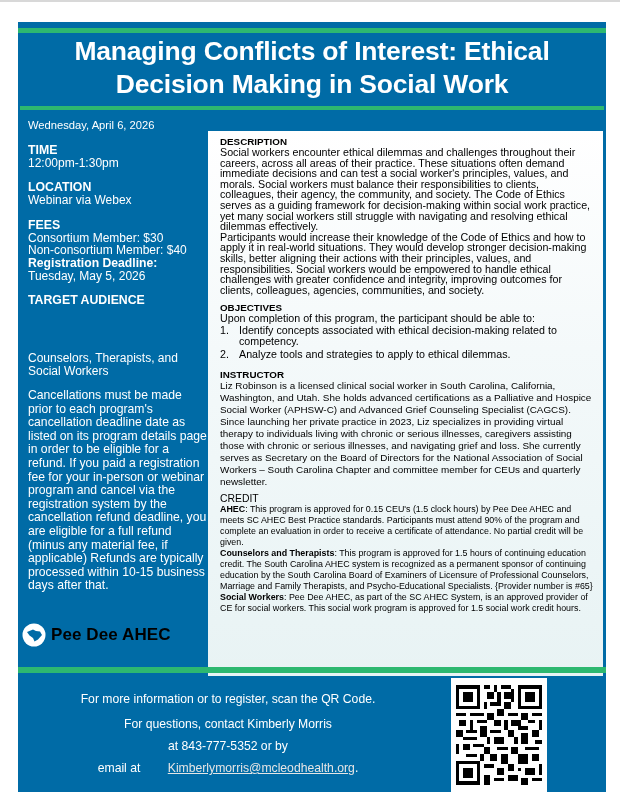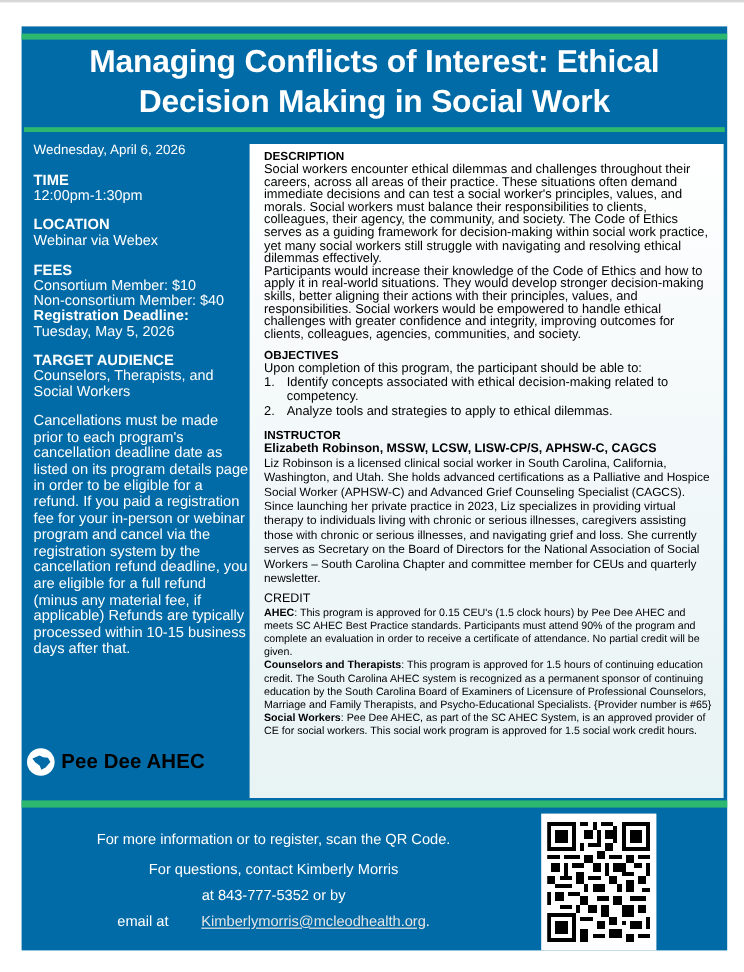--- a/index.html
+++ b/index.html
@@ -14,21 +14,21 @@
   .sb-h { font-weight:bold; font-size:12.3px; line-height:13px; }
   .sb-t { font-size:11.2px; line-height:12.5px; }
   .sb-block { margin-bottom:12px; }
   .sb-policy-h { font-weight:bold; font-size:12.2px; line-height:13.5px; }
   .sb-policy-t { font-size:12.2px; line-height:13.6px; }
 
   .logo { position:absolute; left:4px; top:601px; display:flex; align-items:center; color:#000000; }
   .logo-mark { width:24px; height:24px; }
   .logo-text { font-weight:bold; font-size:17px; margin-left:5px; letter-spacing:0.1px; }
 
-  .content { position:absolute; left:190px; top:98px; width:395px; height:545px; background:linear-gradient(#ffffff 0%, #f4f9fa 40%, #e8f3f4 100%); padding:5px 8px 0 12px; box-sizing:border-box; color:#000; }
+  .content { position:absolute; left:190px; top:109px; width:395px; height:545px; background:linear-gradient(#ffffff 0%, #f4f9fa 40%, #e8f3f4 100%); padding:5px 8px 0 12px; box-sizing:border-box; color:#000; }
   .c-h { font-weight:bold; font-size:9.8px; line-height:11px; }
   .c-t { font-size:10.7px; line-height:10.6px; }
   .c-block { margin-bottom:7px; }
   .obj-list { margin:0; padding:0; list-style:none; }
   .obj-list li { display:flex; font-size:10.7px; line-height:10.6px; margin-bottom:3px; }
   .obj-num { width:19px; flex:0 0 19px; }
   .instr-name { font-weight:bold; font-size:10.4px; line-height:12px; }
   .instr-t { font-size:9.9px; line-height:12px; }
   .credit-t { font-size:8.9px; line-height:11px; }
   .credit-t b { font-weight:bold; }
@@ -61,28 +61,28 @@
     <div class="sb-block">
       <div class="sb-h">TIME</div>
       <div class="sb-t" style="font-size:12px;">12:00pm-1:30pm</div>
     </div>
     <div class="sb-block">
       <div class="sb-h">LOCATION</div>
       <div class="sb-t" style="font-size:12px;">Webinar via Webex</div>
     </div>
     <div class="sb-block">
       <div class="sb-h">FEES</div>
-      <div class="sb-t" style="font-size:12px;">Consortium Member: $10</div>
+      <div class="sb-t" style="font-size:12px;">Consortium Member: $30</div>
       <div class="sb-t" style="font-size:12px;">Non-consortium Member: $40</div>
       <div class="sb-h" style="font-size:12.2px;">Registration Deadline:</div>
       <div class="sb-t" style="font-size:12px;">Tuesday, May 5, 2026</div>
     </div>
     <div class="sb-block">
       <div class="sb-h">TARGET AUDIENCE</div>
-      <div class="sb-t" style="font-size:12px;">Counselors, Therapists, and Social Workers</div>
+      <div class="sb-t" style="font-size:12px;margin-top:45px;">Counselors, Therapists, and Social Workers</div>
     </div>
     <div class="sb-block">
       <div class="sb-policy-t" style="hyphens:auto;" lang="en">Cancellations must be made prior to each program's cancellation deadline date as listed on its program details page in order to be eligible for a refund. If you paid a registration fee for your in-person or webinar program and cancel via the registration system by the cancellation refund deadline, you are eligible for a full refund (minus any material fee, if applicable) Refunds are typically processed within 10-15 business days after that.</div>
     </div>
   </div>
 
   <div class="logo">
     <svg class="logo-mark" viewBox="0 0 24 24">
       <circle cx="12" cy="12" r="11.5" fill="#ffffff"></circle>
       <path d="M5 9 L11 6.5 L14 8 L18 8.5 L20 12 L16 16.5 L12.5 18.5 L11 15 L7.5 12.5 Z" fill="#006ba6"></path>
@@ -105,21 +105,20 @@
           <span>Identify concepts associated with ethical decision-making related to competency.</span>
         </li>
         <li>
           <span class="obj-num">2.</span>
           <span>Analyze tools and strategies to apply to ethical dilemmas.</span>
         </li>
       </ul>
     </div>
     <div class="c-block" style="margin-bottom:5px;">
       <div class="c-h">INSTRUCTOR</div>
-      <div class="instr-name">Elizabeth Robinson, MSSW, LCSW, LISW-CP/S, APHSW-C, CAGCS</div>
       <div class="instr-t">Liz Robinson is a licensed clinical social worker in South Carolina, California, Washington, and Utah. She holds advanced certifications as a Palliative and Hospice Social Worker (APHSW-C) and Advanced Grief Counseling Specialist (CAGCS). Since launching her private practice in 2023, Liz specializes in providing virtual therapy to individuals living with chronic or serious illnesses, caregivers assisting those with chronic or serious illnesses, and navigating grief and loss.  She currently serves as Secretary on the Board of Directors for the National Association of Social Workers – South Carolina Chapter and committee member for CEUs and quarterly newsletter.</div>
     </div>
     <div class="c-block">
       <div class="c-h" style="font-weight:normal; font-size:10.4px;">CREDIT</div>
       <div class="credit-t"><b>AHEC</b><span>: This program is approved for 0.15 CEU's (1.5 clock hours) by Pee Dee AHEC and meets SC AHEC Best Practice standards.  Participants must attend 90% of the program and complete an evaluation in order to receive a certificate of attendance.  No partial credit will be given.</span></div>
       <div class="credit-t"><b>Counselors and Therapists</b><span>: This program is approved for 1.5 hours of continuing education credit. The South Carolina AHEC system is recognized as a permanent sponsor of continuing education by the South Carolina Board of Examiners of Licensure of Professional Counselors, Marriage and Family Therapists, and Psycho-Educational Specialists.  {Provider number is #65}</span></div>
       <div class="credit-t"><b>Social  Workers</b><span>: Pee Dee AHEC, as part of the SC AHEC System, is an approved provider of CE for social workers.  This social work program is approved for 1.5 social work credit hours.</span></div>
     </div>
   </div>
 

